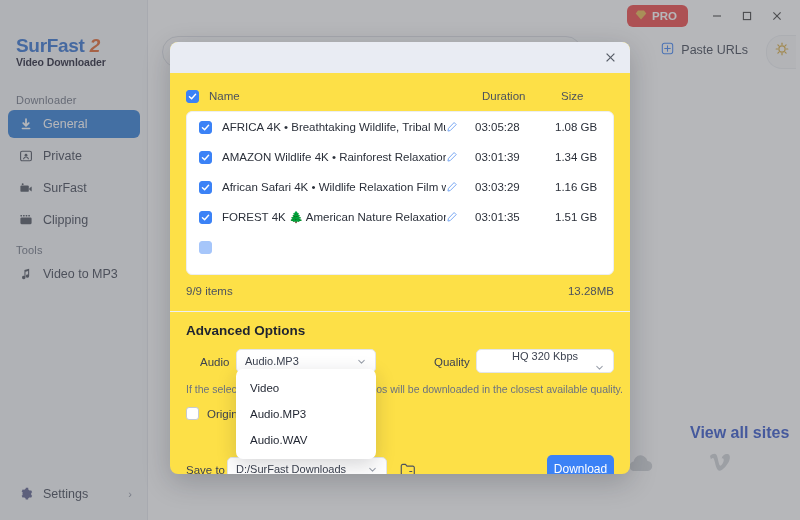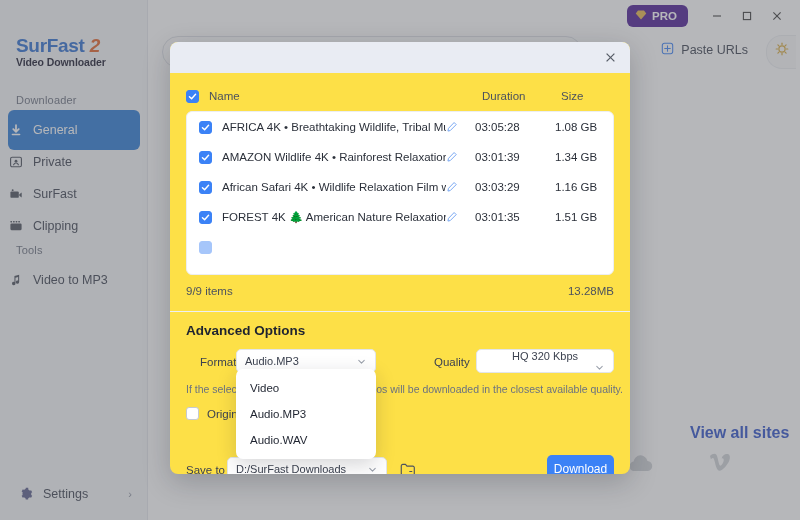--- a/index.html
+++ b/index.html
@@ -24,23 +24,23 @@
   }
   .logo-line1 { font-size: 19px; font-weight: bold; letter-spacing: -0.3px; line-height: 20px; }
   .logo-sur { color: #2f6fd0; }
   .logo-two { color: #e2622a; font-style: italic; }
   .logo-line2 { font-size: 10.5px; font-weight: bold; color: #1a1a2e; line-height: 13px; letter-spacing: -0.1px;}
 
   .nav-section-label {
     position: absolute; left: 16px; font-size: 11px; color: #6b7280; letter-spacing: .2px;
   }
   .nav-item {
-    position: absolute; left: 8px; width: 132px; height: 40px;
+    position: absolute; left: 8px; width: 132px; height: 28px;
     display: flex; align-items: center; gap: 10px;
-    border-radius: 6px;
+    padding-left: 10px; border-radius: 6px;
     font-size: 12.5px; color: #3c4250;
   }
   .nav-item.active { background: #2b7ad4; color: #ffffff; }
   .nav-ico { width: 15px; height: 15px; display: inline-flex; align-items: center; justify-content: center; flex: 0 0 15px; }
   .nav-ico svg { display:block; }
 
   #settings-row {
     position: absolute; left: 8px; bottom: 12px; width: 132px; height: 28px;
     display: flex; align-items: center; gap: 10px; padding: 0 8px 0 10px;
     font-size: 12.5px; color: #3c4250;
@@ -48,21 +48,21 @@
   #settings-chevron { margin-left: auto; color: #8b92a0; font-size: 11px; }
 
   
   #titlebar {
     position: absolute; left: 148px; top: 0; right: 0; height: 32px;
     display: flex; align-items: center; justify-content: flex-end; gap: 0px;
     padding-right: 8px;
   }
   #pro-badge {
     display: flex; align-items: center; gap: 5px;
-    background: #4c1d95; color: #ffffff;
+    background: #ef4444; color: #ffffff;
     font-size: 11.5px; font-weight: bold;
     border-radius: 6px; padding: 4px 11px 4px 8px;
     margin-right: 14px;
   }
   .win-btn { width: 30px; height: 28px; display: flex; align-items: center; justify-content: center; color: #3a3a3a; }
   .win-btn svg { display: block; }
 
   #content-toolbar {
     position: absolute; left: 148px; top: 32px; right: 0; height: 42px;
   }
@@ -471,21 +471,21 @@
 
     <div id="table-footer">
       <span>9/9 items</span>
       <span>13.28MB</span>
     </div>
 
     <div id="divider"></div>
 
     <div id="adv-title">Advanced Options</div>
 
-    <span class="field-label" id="label-format">Format</span>
+    <span class="field-label" id="label-format">Audio</span>
     <div class="select" id="select-format">
       <span>Audio.MP3</span>
       <span class="chev">
         <svg width="11" height="11" viewBox="0 0 12 12" fill="none" stroke="#9aa0ab" stroke-width="1.1" stroke-linecap="round" stroke-linejoin="round">
             <polyline points="3,4.8 6,7.8 9,4.8"></polyline>
           </svg>
       </span>
     </div>
 
     <span class="field-label" id="label-quality">Quality</span>

